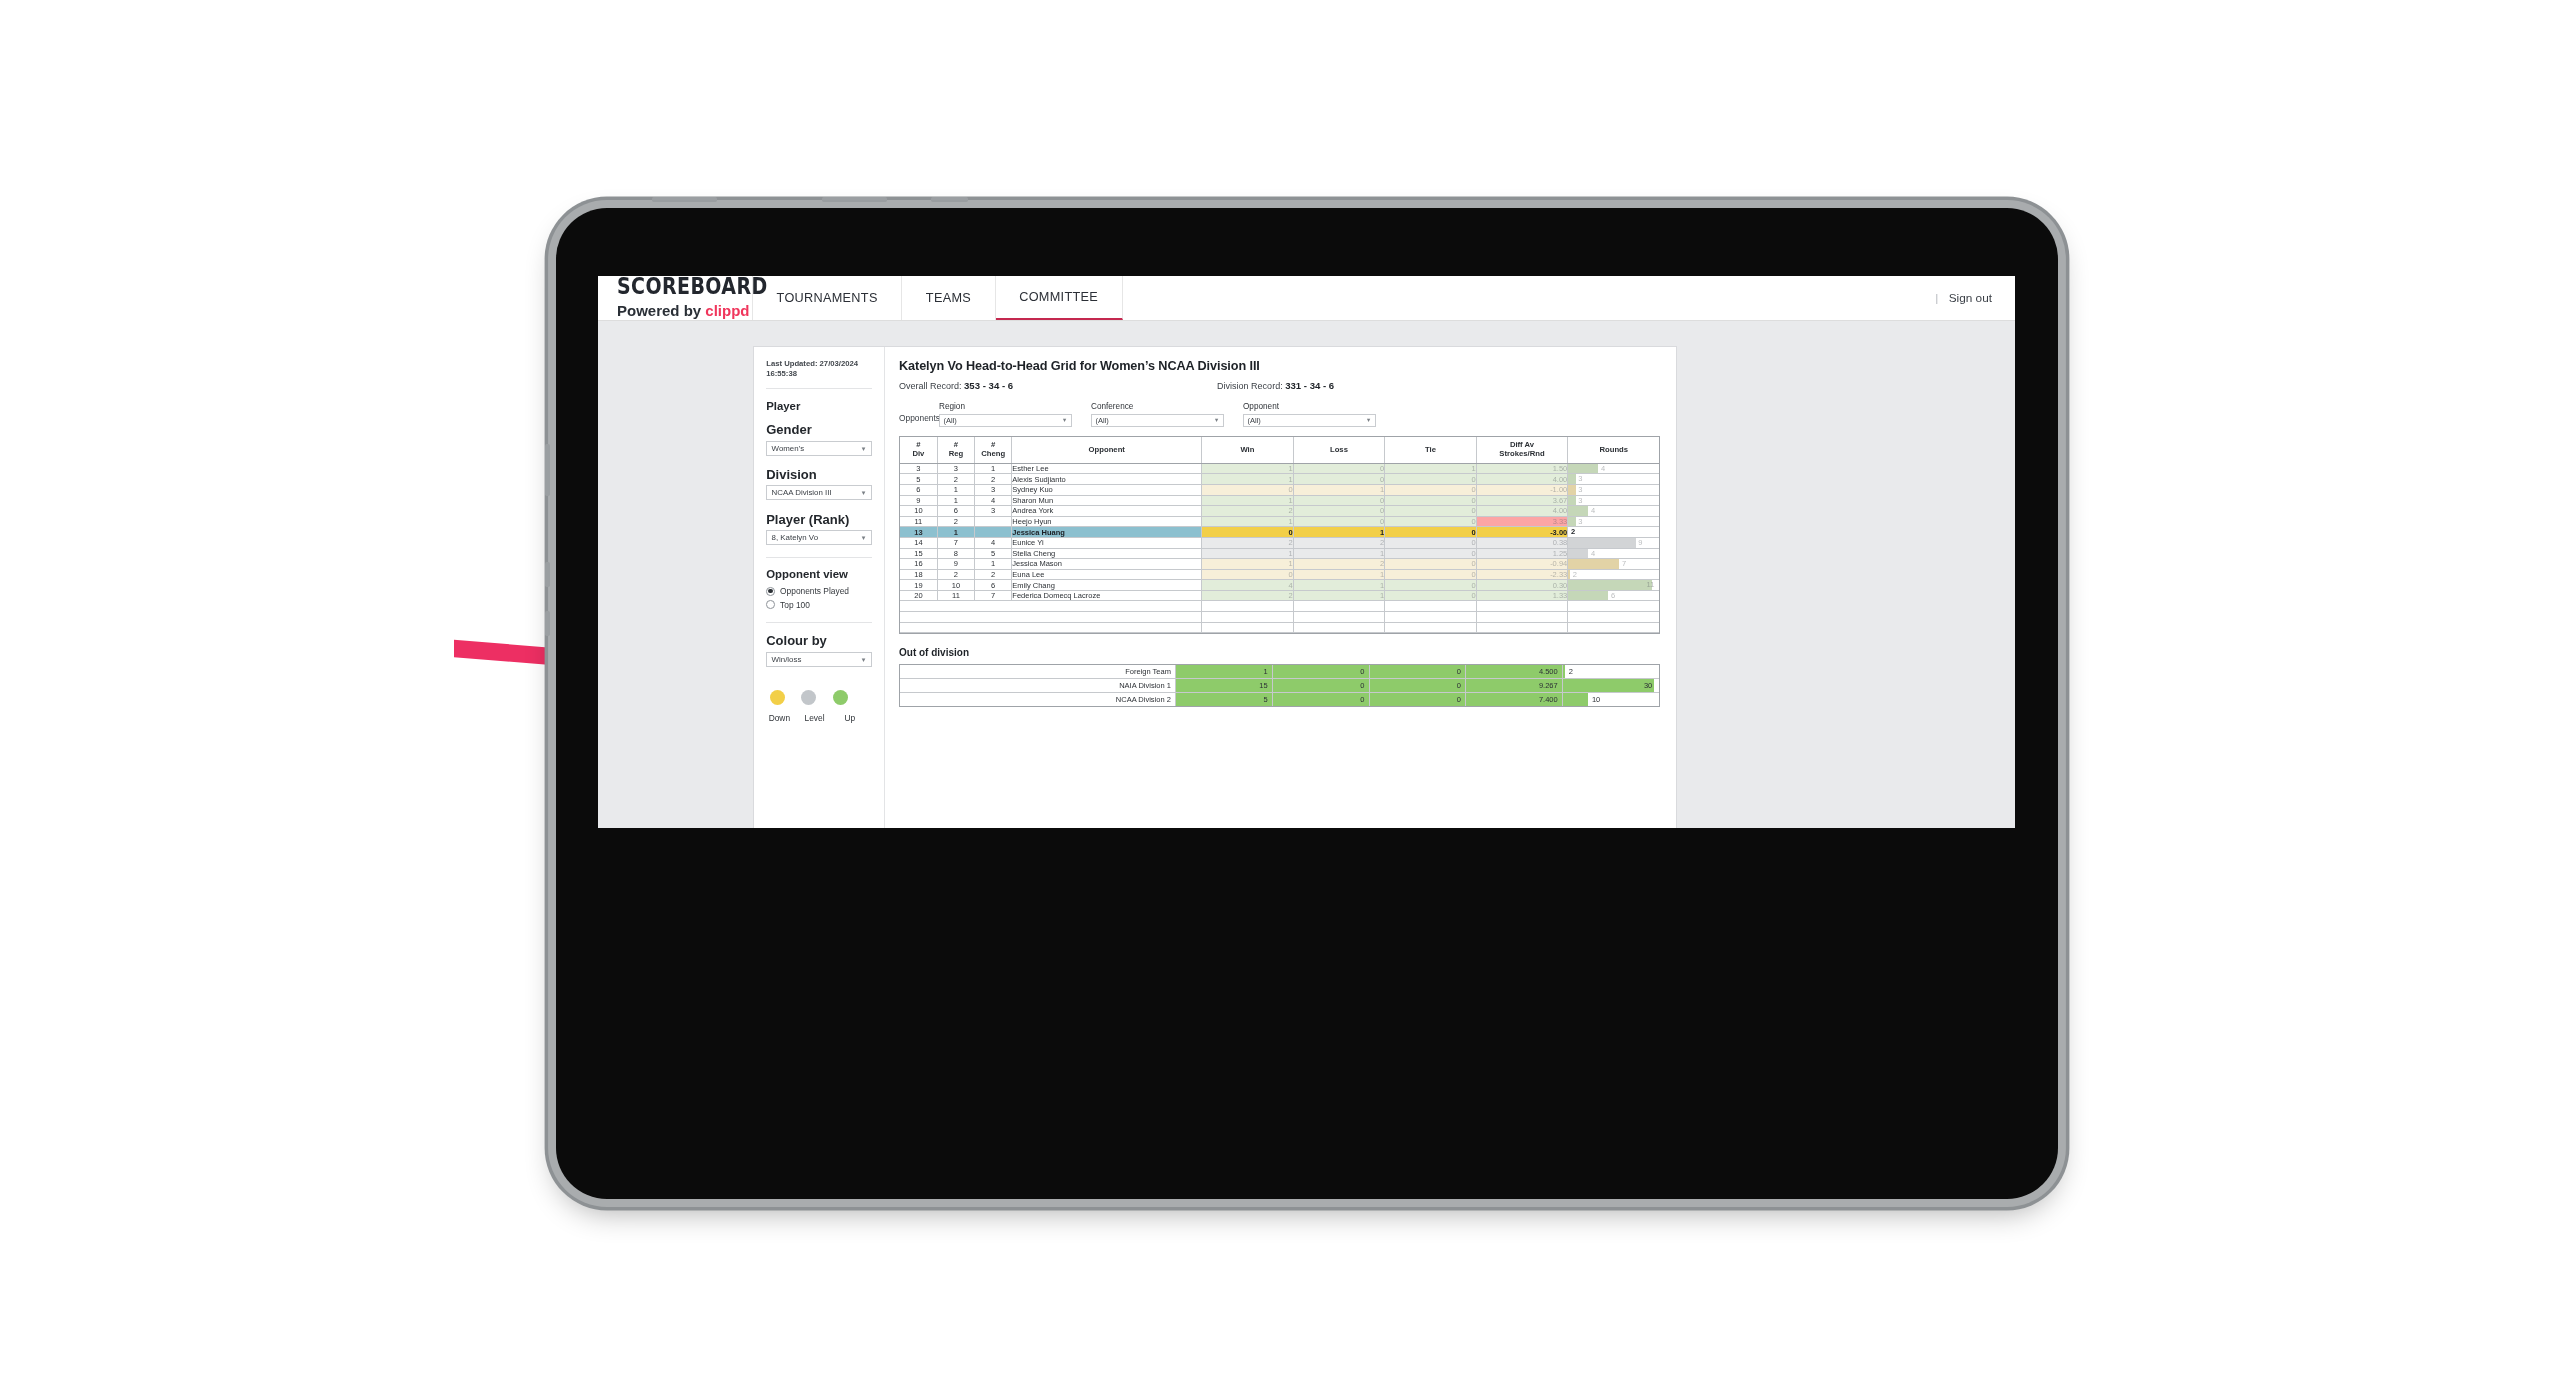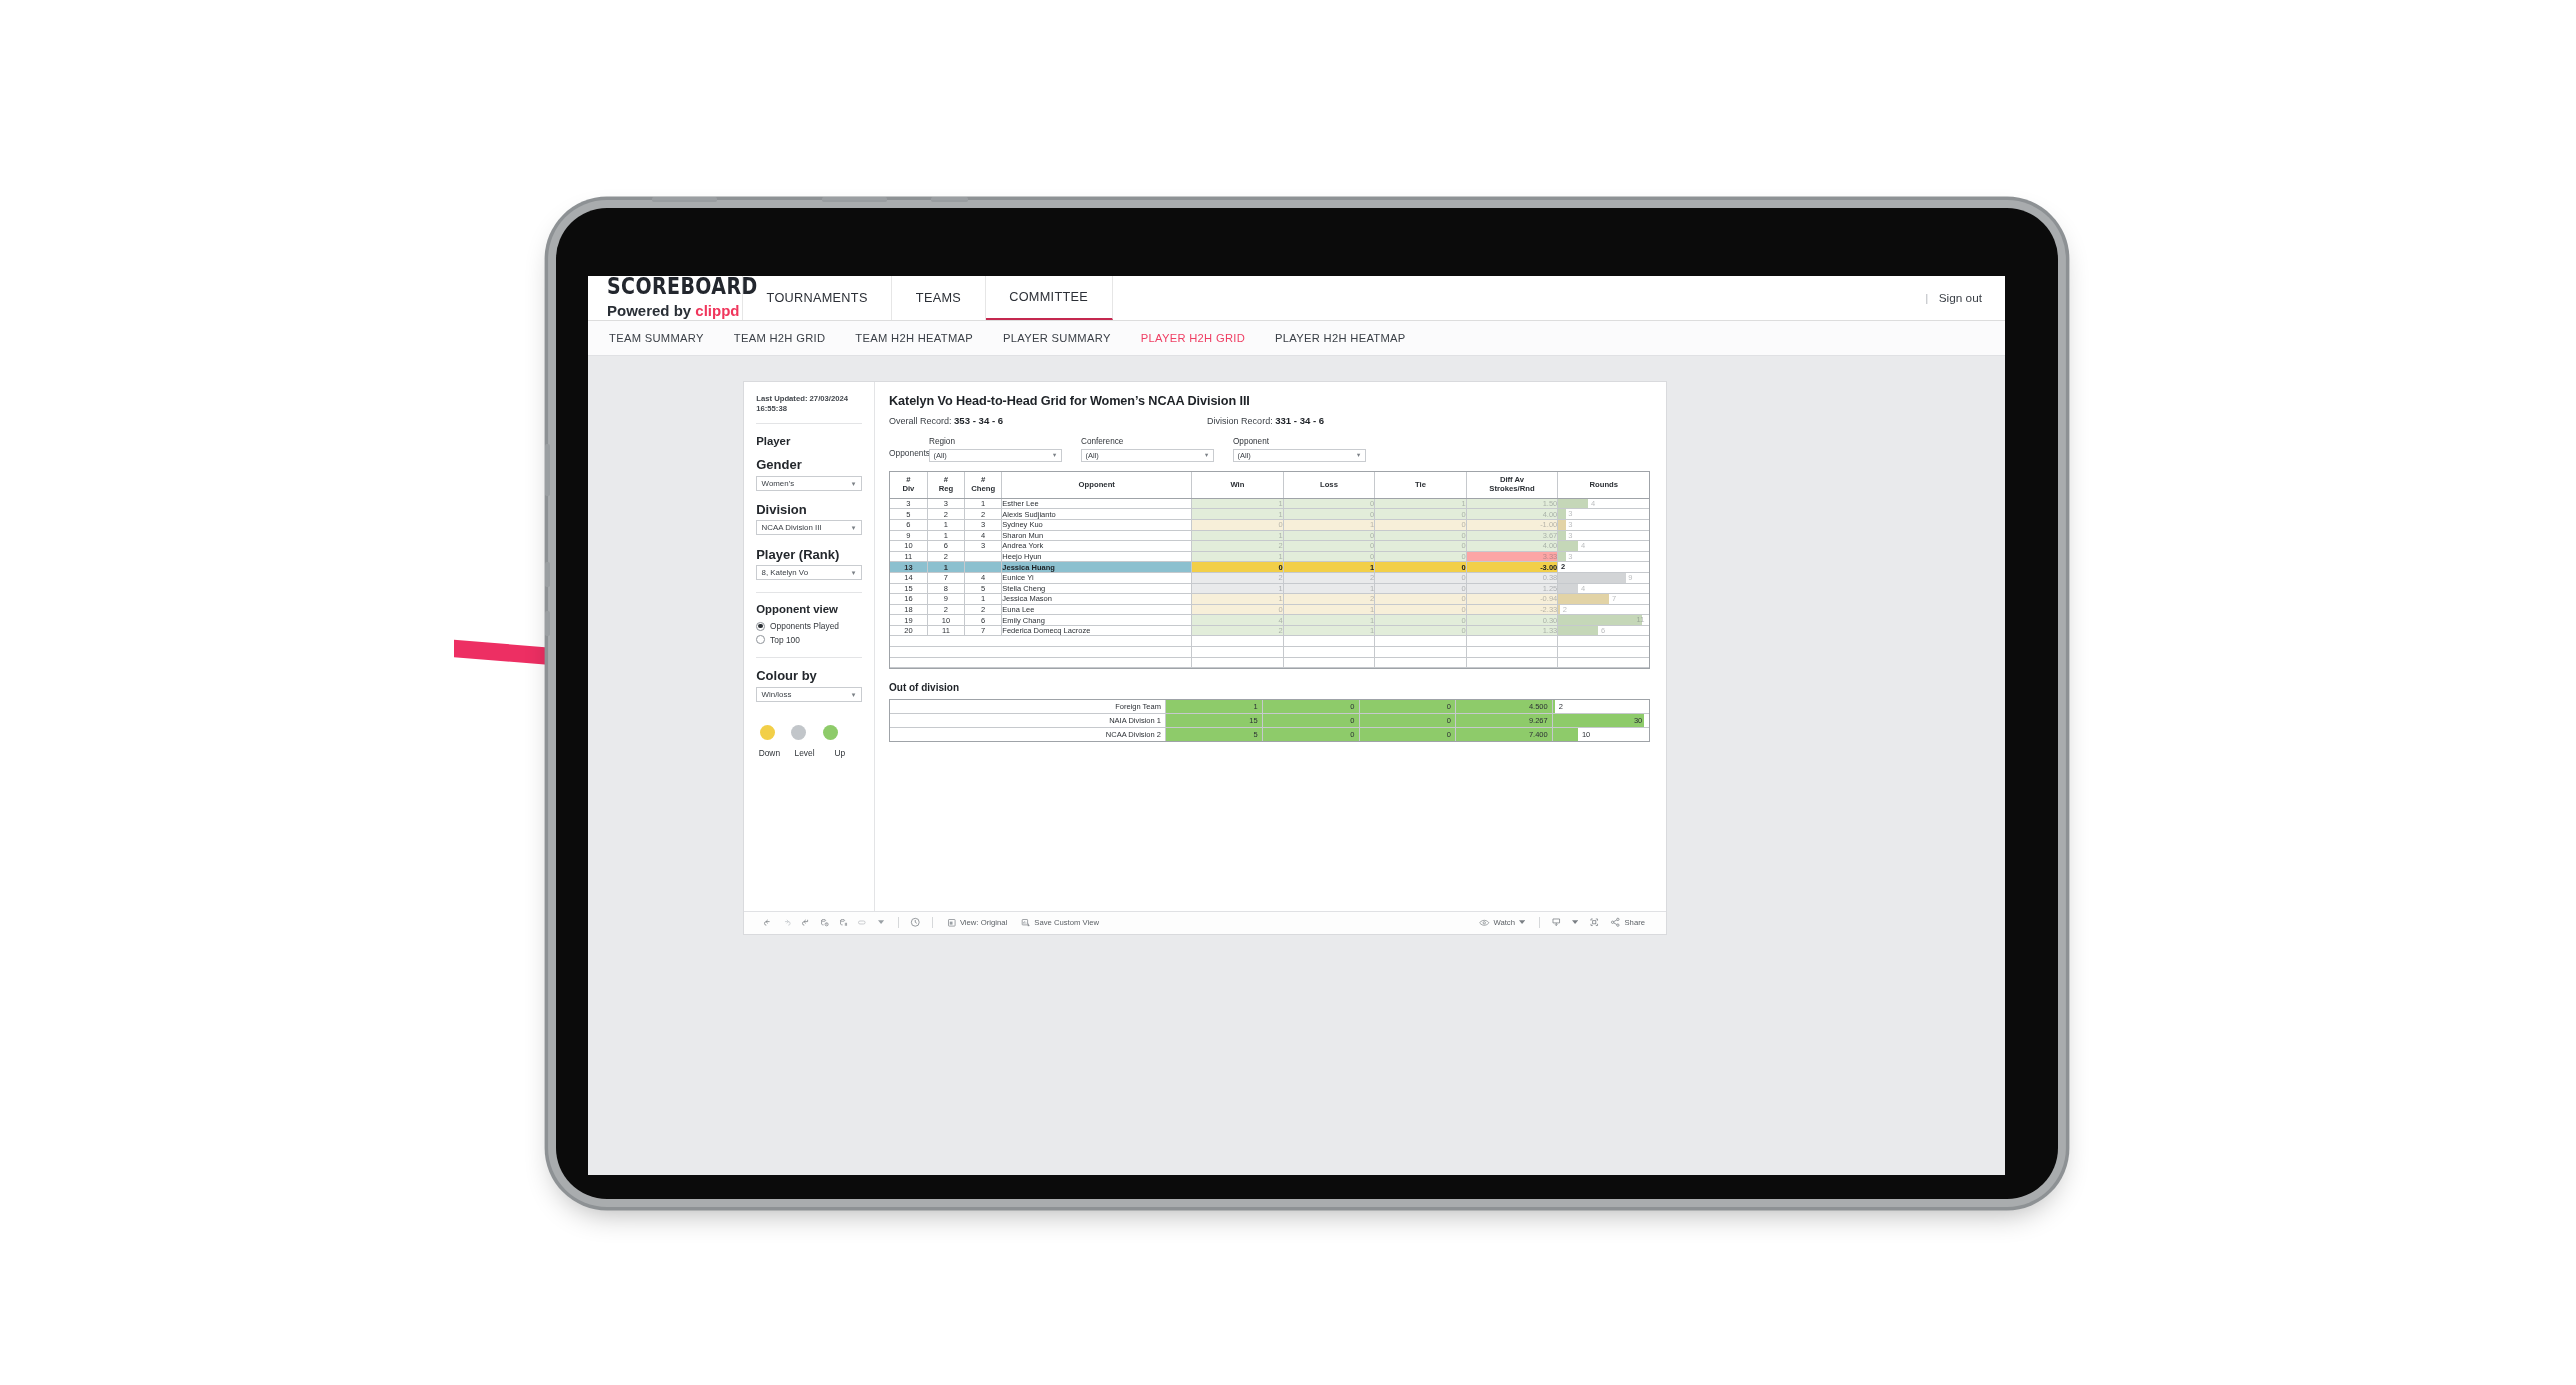--- a/index.html
+++ b/index.html
@@ -39,22 +39,22 @@
   .btn-top-1 { left: 96px; top: -11.4px; width: 65px; height: 5.2px; }
   .btn-top-2 { left: 266px; top: -11.4px; width: 65px; height: 5.2px; }
   .btn-top-3 { left: 375px; top: -11.4px; width: 37px; height: 5.2px; }
   .btn-left-1 { left: -11.4px; top: 236px; width: 5.2px; height: 52px; }
   .btn-left-2 { left: -11.4px; top: 354px; width: 5.2px; height: 24.5px; }
   .btn-left-3 { left: -11.4px; top: 403px; width: 5.2px; height: 24.5px; }
 
   
   .screen {
     position: absolute;
-    left: 32px; top: 68px;
-    width: 1417px; height: 899px;
+    left: 42px; top: 68px;
+    width: 1417px; height: 552px;
     background: #e9eaec;
     overflow: hidden;
   }
 
   
   .app-header {
     height: 45px; background: #fff;
     display: flex; align-items: stretch;
     border-bottom: 0.9px solid #ddd;
   }
@@ -233,28 +233,20 @@
           <div class="nav-tab">TOURNAMENTS</div>
           <div class="nav-tab">TEAMS</div>
           <div class="nav-tab active">COMMITTEE</div>
         </div>
         <div class="header-right">
           <span class="hr-div">|</span>
           <span>Sign out</span>
         </div>
       </div>
 
-      <div class="subtabs">
-        <div class="subtab">TEAM SUMMARY</div>
-        <div class="subtab">TEAM H2H GRID</div>
-        <div class="subtab">TEAM H2H HEATMAP</div>
-        <div class="subtab">PLAYER SUMMARY</div>
-        <div class="subtab active">PLAYER H2H GRID</div>
-        <div class="subtab">PLAYER H2H HEATMAP</div>
-      </div>
 
       <div class="canvas">
         <div class="viz">
           <div class="viz-body">
 
             <div class="side">
               <div class="last-upd">Last Updated: 27/03/2024 16:55:38</div>
               <div class="side-rule"></div>
 
               <div class="side-h">Player</div>

